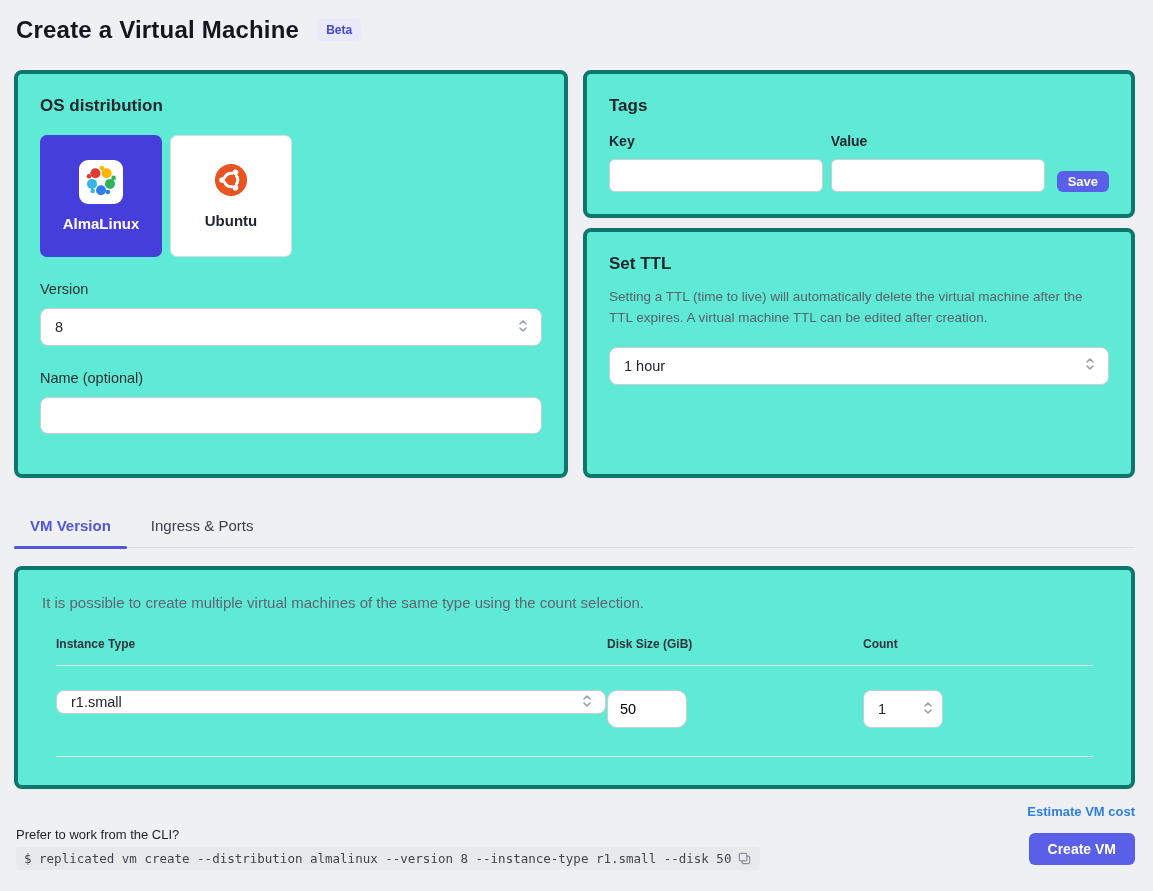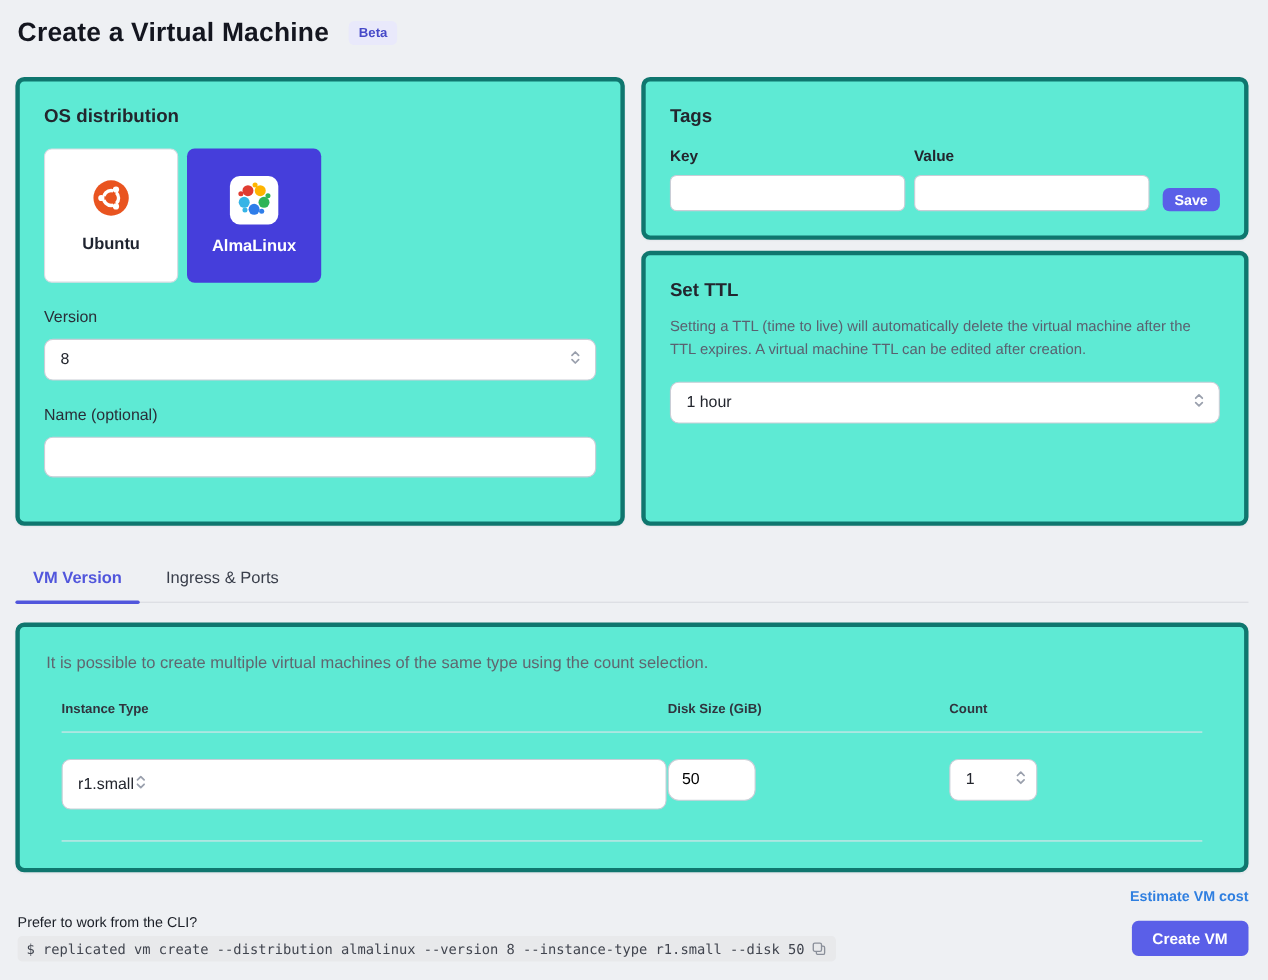--- a/index.html
+++ b/index.html
@@ -95,22 +95,22 @@
   .vm-intro { font-size:15px; color:#60666f; }
   .vm-table { margin:26px 14px 0 14px; }
   .vm-cols { display:flex; }
   .vm-col-instance { flex:1; }
   .vm-col-disk { width:256px; }
   .vm-col-count { width:230px; }
   .vm-th { font-size:12px; font-weight:700; color:#30343e; padding-bottom:14px; }
   .vm-sep { border-bottom:1px solid #e2e4e9; }
   .vm-row { padding:24px 0 28px 0; }
   .vm-select {
-    width:550px; height:46px; border:1px solid #c9cdd6; border-radius:8px; background:#fff;
-    display:flex; align-items:center; 
+    width:550px; height:24px; border:1px solid #c9cdd6; border-radius:8px; background:#fff;
+    display:flex; align-items:center; justify-content:space-between;
     padding:0 12px 0 14px; font-size:14.5px; cursor:pointer;
   }
   .disk-input {
     width:80px; height:38px; border:1px solid #c9cdd6; border-radius:10px;
     padding:0 12px; font-size:14.5px; font-family:"Liberation Sans", sans-serif; outline:none;
   }
   .count-stepper {
     width:80px; height:38px; border:1px solid #c9cdd6; border-radius:8px; background:#fff;
     display:flex; align-items:center; justify-content:space-between;
     padding:0 8px 0 14px; font-size:14.5px; cursor:pointer;
@@ -144,38 +144,20 @@
     <div class="page-title">Create a Virtual Machine</div>
     <div class="beta-badge">Beta</div>
   </div>
 
   <div class="top-grid">
 
     <div class="card os-card">
       <div class="card-title">OS distribution</div>
 
       <div class="tiles">
-        <div class="tile unselected">
-          <span>
-            <svg width="34" height="34" viewBox="0 0 36 36">
-              <circle cx="18" cy="18" r="17" fill="#e95420"></circle>
-              <circle cx="18" cy="18" r="7.2" fill="none" stroke="#ffffff" stroke-width="3.2"></circle>
-              <g stroke="#e95420" stroke-width="2.8">
-                <line x1="14" y1="18" x2="5.5" y2="18"></line>
-                <line x1="20" y1="14.6" x2="24.3" y2="7.2"></line>
-                <line x1="20" y1="21.4" x2="24.3" y2="28.8"></line>
-              </g>
-              <circle cx="8.6" cy="18" r="3" fill="#ffffff"></circle>
-              <circle cx="22.7" cy="9.9" r="3" fill="#ffffff"></circle>
-              <circle cx="22.7" cy="26.1" r="3" fill="#ffffff"></circle>
-            </svg>
-          </span>
-          <div class="tile-label">Ubuntu</div>
-        </div>
-
         <div class="tile selected">
           <div class="alma-iconbox">
             <span>
               <svg width="36" height="36" viewBox="0 0 36 36">
                 <g transform="translate(18,19)">
                   <circle cx="-5.6" cy="-7.7" r="5" fill="#e03c31"></circle>
                     <circle cx="-12.0" cy="-4.8" r="2.3" fill="#e03c31"></circle>
                   <circle cx="5.6" cy="-7.7" r="5" fill="#ffb400"></circle>
                     <circle cx="0.9" cy="-12.9" r="2.3" fill="#ffb400"></circle>
                   <circle cx="9.0" cy="2.9" r="5" fill="#2fb457"></circle>
@@ -183,20 +165,38 @@
                   <circle cx="0" cy="9.3" r="5" fill="#2e7de9"></circle>
                     <circle cx="6.9" cy="11.0" r="2.3" fill="#2e7de9"></circle>
                   <circle cx="-9.0" cy="2.9" r="5" fill="#36b4e6"></circle>
                     <circle cx="-8.3" cy="9.9" r="2.3" fill="#36b4e6"></circle>
                 </g>
               </svg>
             </span>
           </div>
           <div class="tile-label">AlmaLinux</div>
         </div>
+
+        <div class="tile unselected">
+          <span>
+            <svg width="34" height="34" viewBox="0 0 36 36">
+              <circle cx="18" cy="18" r="17" fill="#e95420"></circle>
+              <circle cx="18" cy="18" r="7.2" fill="none" stroke="#ffffff" stroke-width="3.2"></circle>
+              <g stroke="#e95420" stroke-width="2.8">
+                <line x1="14" y1="18" x2="5.5" y2="18"></line>
+                <line x1="20" y1="14.6" x2="24.3" y2="7.2"></line>
+                <line x1="20" y1="21.4" x2="24.3" y2="28.8"></line>
+              </g>
+              <circle cx="8.6" cy="18" r="3" fill="#ffffff"></circle>
+              <circle cx="22.7" cy="9.9" r="3" fill="#ffffff"></circle>
+              <circle cx="22.7" cy="26.1" r="3" fill="#ffffff"></circle>
+            </svg>
+          </span>
+          <div class="tile-label">Ubuntu</div>
+        </div>
       </div>
 
       <div class="field-label">Version</div>
       <div class="select">
         <span>8</span>
         <span class="chev">
           <svg width="12" height="16" viewBox="0 0 12 16" fill="none" stroke="#9aa0ad" stroke-width="1.6" stroke-linecap="round" stroke-linejoin="round">
             <path d="M3 6 L6 3 L9 6"></path>
               <path d="M3 10 L6 13 L9 10"></path>
           </svg>

